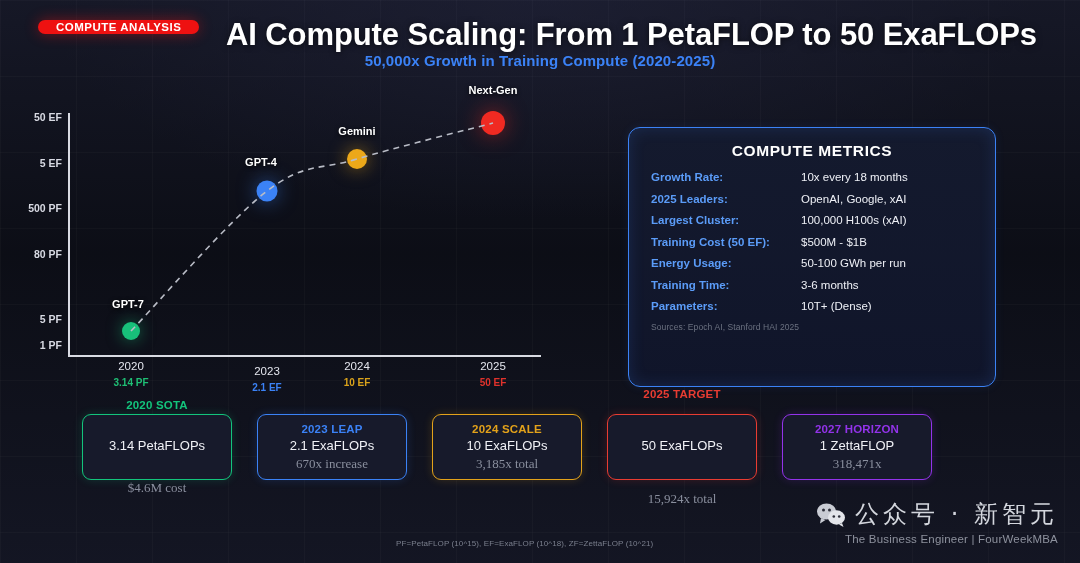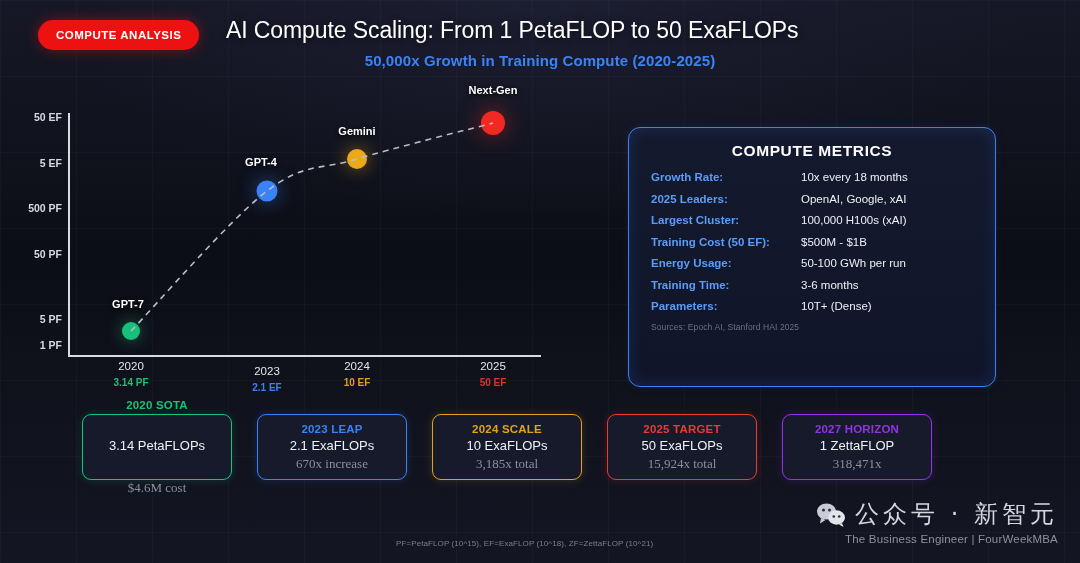--- a/index.html
+++ b/index.html
@@ -25,32 +25,32 @@
     background-image:
       linear-gradient(to right, rgba(255,255,255,0.022) 1px, transparent 1px),
       linear-gradient(to bottom, rgba(255,255,255,0.022) 1px, transparent 1px);
     background-size:76px 76px;
     pointer-events:none;
   }
 
   
   .badge {
     position:absolute; left:38px; top:20px;
-    height:30px; padding:0 18px;
+    height:14px; padding:0 18px;
     display:flex; align-items:center; justify-content:center;
     background:#ee1111;
     border-radius:16px;
     font-size:11.5px; font-weight:bold; letter-spacing:0.5px;
     color:#fff;
     box-shadow:0 0 14px rgba(238,20,20,0.45);
     white-space:nowrap;
   }
   .title {
     position:absolute; left:226px; top:17px;
-    font-size:23px; font-weight:normal; color:#ffffff;
+    font-size:31px; font-weight:bold; color:#ffffff;
     letter-spacing:-0.1px;
     text-shadow:0 1px 6px rgba(0,0,0,0.6);
     white-space:nowrap;
   }
   .subtitle {
     position:absolute; left:0; right:0; top:52px;
     text-align:center;
     font-size:15px; font-weight:bold; color:#3b82f6;
     letter-spacing:0.1px;
   }
@@ -151,21 +151,21 @@
   <div class="title">AI Compute Scaling: From 1 PetaFLOP to 50 ExaFLOPs</div>
   <div class="subtitle">50,000x Growth in Training Compute (2020-2025)</div>
 
   <div id="chart-host">
     <div class="yaxis-line"></div>
     <div class="xaxis-line"></div>
     <div id="yticks">
         <div class="ytick" style="top: 111px;">50 EF</div>
         <div class="ytick" style="top: 156.6px;">5 EF</div>
         <div class="ytick" style="top: 202.2px;">500 PF</div>
-        <div class="ytick" style="top: 247.8px;">50 PF</div>
+        <div class="ytick" style="top: 247.8px;">80 PF</div>
         <div class="ytick" style="top: 293.4px; margin-top: 20px;">5 PF</div>
         <div class="ytick" style="top: 339px;">1 PF</div>
       </div>
     <div id="trend-host"></div>
     <div id="points">
         <div class="dot" style="left: 131px; top: 331px; width: 18px; height: 18px; background: rgb(24, 192, 122); box-shadow: rgba(24, 192, 122, 0.533) 0px 0px 16.2px;"></div>
         <div class="dot-label" style="left: 128px; top: 310px;">GPT-7</div>
         <div class="dot" style="left: 267px; top: 191px; width: 21px; height: 21px; background: rgb(59, 130, 246); box-shadow: rgba(59, 130, 246, 0.533) 0px 0px 18.9px;"></div>
         <div class="dot-label" style="left: 261px; top: 167.5px;">GPT-4</div>
         <div class="dot" style="left: 357px; top: 159px; width: 20px; height: 20px; background: rgb(236, 168, 25); box-shadow: rgba(236, 168, 25, 0.533) 0px 0px 18px;"></div>
@@ -237,21 +237,21 @@
       <div class="card" style="border-color: rgb(59, 130, 246); box-shadow: rgba(59, 130, 246, 0.2) 0px 0px 10px;">
         <div class="c-title" style="color: rgb(59, 130, 246);">2023 LEAP</div>
         <div class="c-main">2.1 ExaFLOPs</div>
         <div class="c-sub">670x increase</div>
       </div>
       <div class="card" style="border-color: rgb(227, 162, 26); box-shadow: rgba(227, 162, 26, 0.2) 0px 0px 10px;">
         <div class="c-title" style="color: rgb(227, 162, 26);">2024 SCALE</div>
         <div class="c-main">10 ExaFLOPs</div>
         <div class="c-sub">3,185x total</div>
       </div>
-      <div class="card" style="border-color: rgb(233, 60, 50); box-shadow: rgba(233, 60, 50, 0.2) 0px 0px 10px;">
+      <div class="card" style="border-color: rgb(233, 60, 50); box-shadow: rgba(233, 60, 50, 0.2) 0px 0px 10px; gap: 35px;">
         <div class="c-title" style="color: rgb(233, 60, 50);">2025 TARGET</div>
         <div class="c-main">50 ExaFLOPs</div>
         <div class="c-sub">15,924x total</div>
       </div>
       <div class="card" style="border-color: rgb(147, 51, 234); box-shadow: rgba(147, 51, 234, 0.2) 0px 0px 10px;">
         <div class="c-title" style="color: rgb(147, 51, 234);">2027 HORIZON</div>
         <div class="c-main">1 ZettaFLOP</div>
         <div class="c-sub">318,471x</div>
       </div>
     </div>

